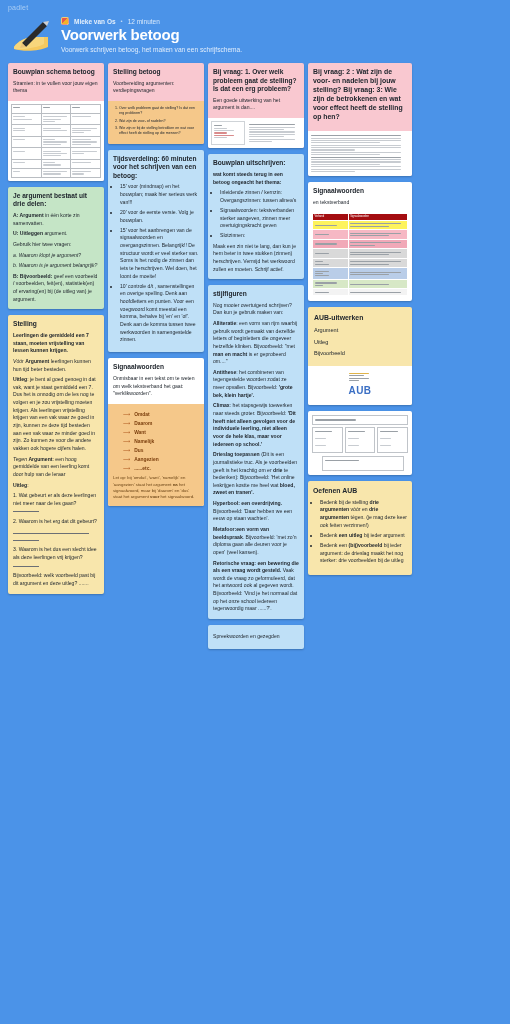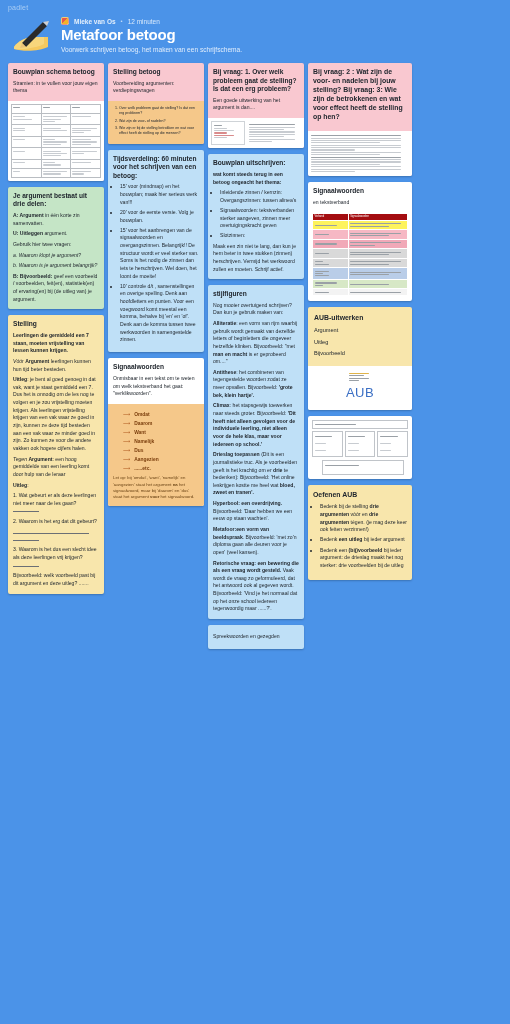--- a/index.html
+++ b/index.html
@@ -77,21 +77,21 @@
   .sig-head td { background: #a40d10; color: #fff; }
   .r-yellow { background: #fdf35c; }
   .r-pink { background: #f6b8c4; }
   .r-pink2 { background: #f1a9b8; }
   .r-grey { background: #d9d9d9; }
   .r-blue { background: #b9cde8; }
   .r-green { background: #d7e8c6; }
   .r-white { background: #f3f3f3; }
 
   .aub-logo { text-align: center; padding: 6px 0 7px; background: #fff; }
-  .aub-mark { font-size: 13px; font-weight: normal; color: #3b6fc4; letter-spacing: .4px; }
+  .aub-mark { font-size: 10px; font-weight: bold; color: #3b6fc4; letter-spacing: .4px; }
   .aub-lines { width: 22px; margin: 0 auto 2px; }
 
   .arrow-list { list-style: none; margin: 2px 0 3px 10px; }
   .arrow-list li { display: flex; gap: 4px; align-items: center; margin-bottom: 1.5px; }
   .arrow-gl { color: #b05a1e; font-size: 5px; }
   .arrow-word { color: #7a3d0c; font-weight: bold; font-size: 4.9px; }
   .note-small { font-size: 4.3px; color: #6b4415; line-height: 1.45; }
 
   .numlist { margin: 1px 0 0 8px; font-size: 3.6px; line-height: 1.5; }
   .numlist li { margin-bottom: 2px; }
@@ -121,21 +121,21 @@
         <path d="M12 26 L16 30 L10 31 Z" fill="#e9c37a"></path>
       </svg>
     </div>
     <div>
       <div class="meta-row">
         <span class="avatar"></span>
         <span class="meta-name">Mieke van Os</span>
         <span class="meta-dot">•</span>
         <span class="meta-time">12 minuten</span>
       </div>
-      <div class="board-title">Metafoor betoog</div>
+      <div class="board-title">Voorwerk betoog</div>
       <div class="board-sub">Voorwerk schrijven betoog, het maken van een schrijfschema.</div>
     </div>
   </div>
 
   <div class="columns">
 
     <div class="col col-1">
 
       <div class="card c-pink">
         <div class="body">

